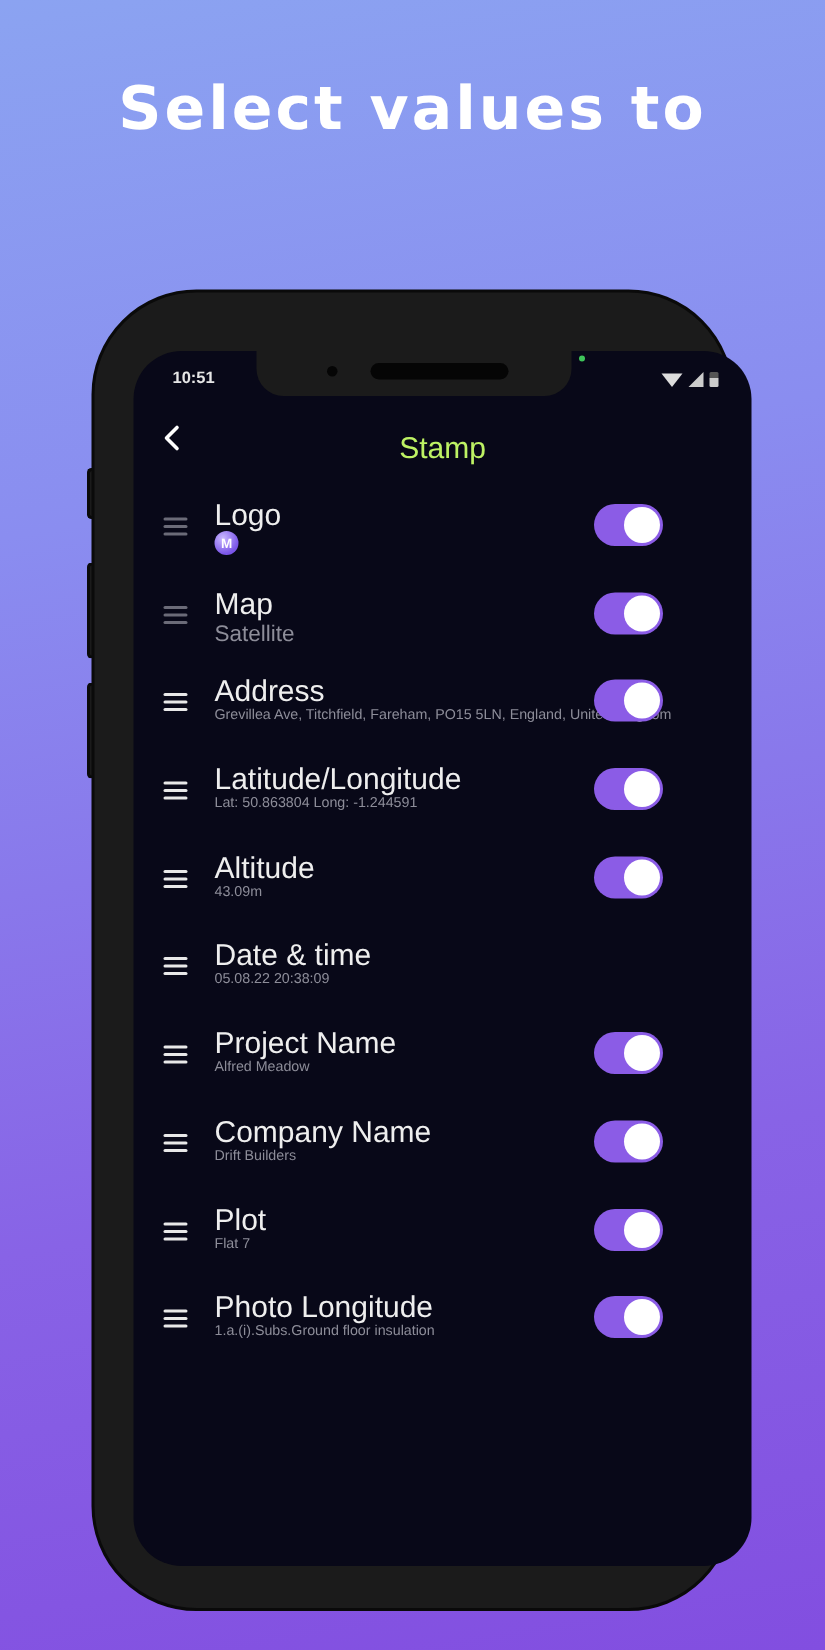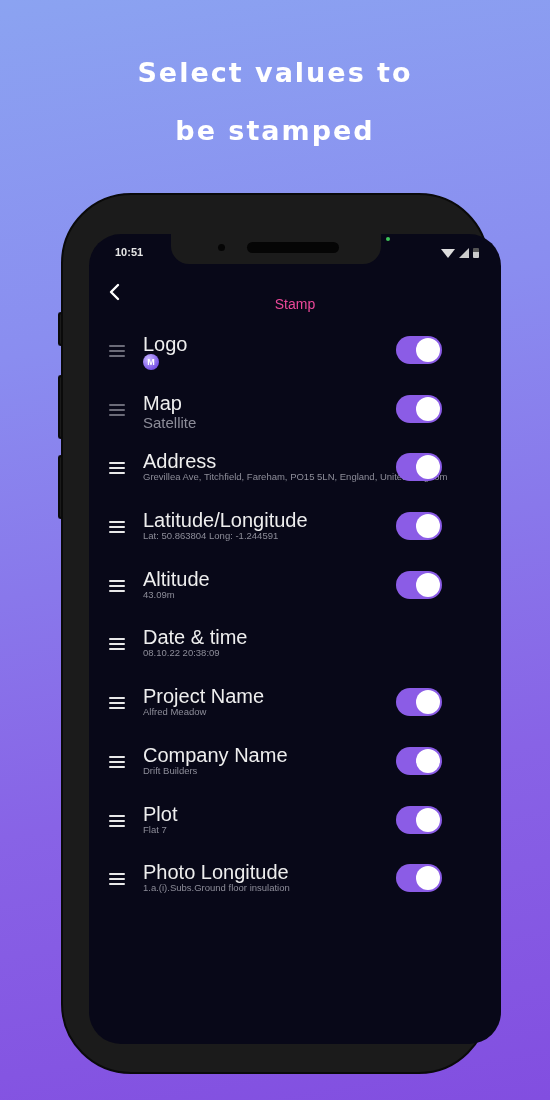--- a/index.html
+++ b/index.html
@@ -6,21 +6,21 @@
   html, body { width: 550px; height: 1100px; overflow: hidden; }
   body {
     position: relative;
     font-family: "Liberation Sans", "DejaVu Sans", sans-serif;
     background: linear-gradient(170deg, #8ba3f1 0%, #8a8df0 30%, #8863e6 70%, #824ee0 100%);
   }
   .headline {
     position: absolute; left: 0; right: 0; top: 44px;
     text-align: center; color: #fff;
     font-family: "DejaVu Sans", sans-serif; font-weight: bold;
-    font-size: 27px; line-height: 58px; letter-spacing: 2px;
+    font-size: 40px; line-height: 58px; letter-spacing: 2px;
   }
   .phone {
     position: absolute; left: 61px; top: 193px; width: 428px; height: 881px;
     background: #1b1b1b; border-radius: 70px; border: 2px solid #0a0a0a;
   }
   .side-btn { position: absolute; background: #1b1b1b; border: 2px solid #0a0a0a; }
   .side-l1 { left: 58px; top: 312px; width: 8px; height: 34px; border-right: none; border-radius: 3px 0 0 3px; }
   .side-l2 { left: 58px; top: 375px; width: 8px; height: 64px; border-right: none; border-radius: 3px 0 0 3px; }
   .side-l3 { left: 58px; top: 455px; width: 8px; height: 64px; border-right: none; border-radius: 3px 0 0 3px; }
   .side-r1 { left: 484px; top: 397px; width: 8px; height: 102px; border-left: none; border-radius: 0 3px 3px 0; }
@@ -35,41 +35,40 @@
   .camera { position: absolute; left: 47px; top: 10px; width: 7px; height: 7px; border-radius: 50%; background: #050505; }
   .speaker { position: absolute; left: 76px; top: 8px; width: 92px; height: 11px; border-radius: 6px; background: #050505; }
   .status-time { position: absolute; left: 26px; top: 12px; color: #e6e6e6; font-size: 11px; font-weight: bold; }
   .status-icons { position: absolute; right: 22px; top: 14px; display: flex; align-items: center; gap: 4px; }
   .dot-green { position: absolute; left: 297px; top: 3px; width: 4px; height: 4px; border-radius: 50%; background: #3ec45a; }
   .wifi { width: 0; height: 0; border-left: 7px solid transparent; border-right: 7px solid transparent; border-top: 9px solid #ddd; }
   .signal { width: 0; height: 0; border-left: 10px solid transparent; border-bottom: 10px solid #ccc; }
   .battery { width: 6px; height: 10px; background: linear-gradient(#555 0 40%, #ccc 40% 100%); border-radius: 1px; }
   .topbar { position: absolute; left: 0; right: 0; top: 42px; height: 34px; }
   .back { position: absolute; left: 18px; top: 6px; width: 16px; height: 20px; color: #fff; cursor: pointer; }
-  .title { position: absolute; left: 0; right: 0; top: 20px; text-align: center; color: #ec4899; font-size: 14px; }
+  .title { position: absolute; left: 0; right: 0; top: 12px; text-align: center; color: #bef264; font-size: 20px; }
   .list { position: absolute; left: 0; right: 0; top: 94px; }
   .row { position: relative; height: 58.7px; }
   .drag { position: absolute; left: 20px; top: 17px; width: 16px; height: 12px; display: flex; flex-direction: column; justify-content: space-between; cursor: grab; }
   .drag span { display: block; height: 2px; background: #e8e8e8; border-radius: 1px; }
   .drag.dim span { background: #6b6b78; }
   .label { position: absolute; left: 54px; top: 5px; color: #eee; font-size: 20px; }
   .sub { position: absolute; left: 54px; top: 26px; color: #8d8d99; font-size: 9.5px; white-space: nowrap; }
   .sub.big { font-size: 15px; top: 27px; }
   .logo-badge { position: absolute; left: 54px; top: 26px; width: 16px; height: 16px; border-radius: 50%;
     background: radial-gradient(circle at 35% 30%, #c9b8ff, #7a55e8 70%); color: #fff; font-size: 9px; font-weight: bold;
     display: flex; align-items: center; justify-content: center; }
   .toggle { position: absolute; left: 307px; top: 8px; width: 46px; height: 28px; border-radius: 14px; background: #8b5ce6; cursor: pointer; }
   .toggle .knob { position: absolute; right: 2px; top: 2px; width: 24px; height: 24px; border-radius: 50%; background: #fff; }
 </style>
 </head>
 <body>
 
 <div class="headline">
   <div>Select values to</div>
-  <div>be stamped</div>
 </div>
 
 <div class="side-btn side-l1"></div>
 <div class="side-btn side-l2"></div>
 <div class="side-btn side-l3"></div>
 <div class="side-btn side-r1"></div>
 <div class="phone"></div>
 
 <div class="screen">
   <div class="notch">
@@ -154,21 +153,21 @@
           <div class="knob"></div>
         </div>
   </div>
       <div class="row">
     <div class="drag ">
           <span></span>
           <span></span>
           <span></span>
         </div>
     <div class="label">Date &amp; time</div>
-    <div class="sub ">08.10.22 20:38:09</div>
+    <div class="sub ">05.08.22 20:38:09</div>
 
   </div>
       <div class="row">
     <div class="drag ">
           <span></span>
           <span></span>
           <span></span>
         </div>
     <div class="label">Project Name</div>
     <div class="sub ">Alfred Meadow</div>

